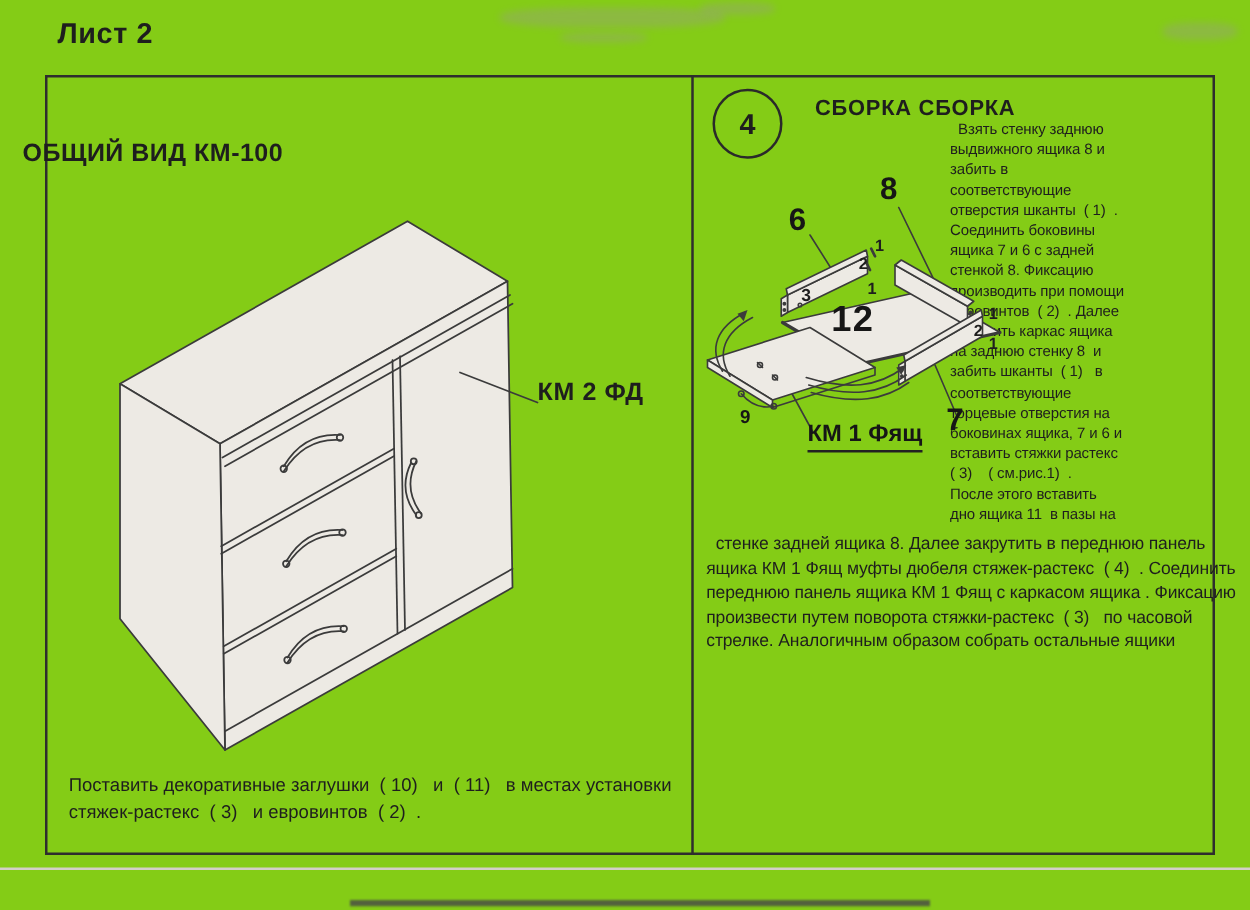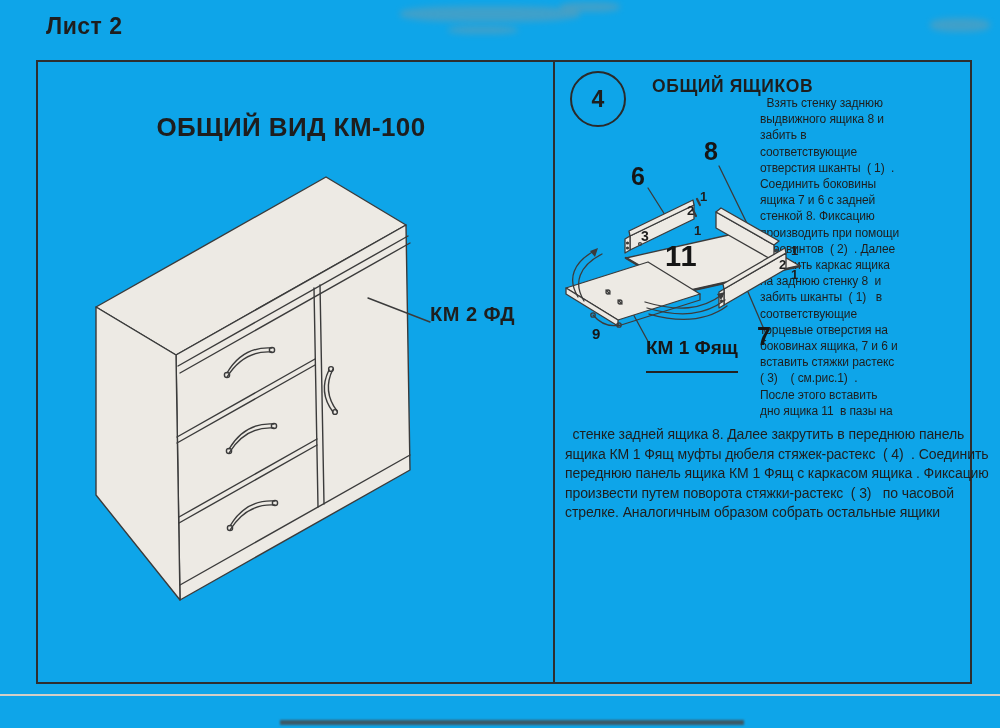--- a/index.html
+++ b/index.html
@@ -1,45 +1,45 @@
 <!DOCTYPE html>
 <html><head>
 <meta charset="utf-8">
 <style>
   html,body{margin:0;padding:0;}
   body{font-family:"Liberation Sans", sans-serif; background:#dcd8d1;}
-  #sheet{position:relative;width:1000px;height:728px;background:#0ea5e9;overflow:hidden;color:#1e1e1e;}
+  #sheet{position:relative;width:1000px;height:728px;background:#84cc16;overflow:hidden;color:#1e1e1e;}
   .abs{position:absolute;}
   .pre{white-space:pre;}
   
   #sheet-label{left:46px;top:13px;font-size:23px;font-weight:bold;letter-spacing:0.5px;}
   #model-box{left:807px;top:6px;width:167px;height:55px;border:2px solid #2e2e2e;display:flex;align-items:center;justify-content:center;}
   #model-box span{font-size:24px;font-weight:bold;letter-spacing:0.5px;}
   
   #main-box{left:36px;top:60px;width:936px;height:624px;border:2px solid #2e2e2e;box-sizing:border-box;}
   #panel-divider{left:553px;top:60px;width:2px;height:624px;background:#2e2e2e;}
   
   #intro-text{left:46px;top:63px;width:508px;font-size:16.2px;line-height:24px;letter-spacing:-0.1px;}
-  #left-title{left:32px;top:112px;width:518px;text-align:center;font-size:26px;font-weight:bold;letter-spacing:0.4px;}
+  #left-title{left:18px;top:112px;width:518px;text-align:left;font-size:20px;font-weight:bold;letter-spacing:0.4px;}
   #door-label{left:430px;top:303px;font-size:20px;font-weight:bold;letter-spacing:0.5px;}
   #left-footer{left:55px;top:619px;font-size:14.8px;line-height:21px;}
   
   #step-circle{left:570px;top:71px;width:52px;height:52px;border:2px solid #2a2a2a;border-radius:50%;display:flex;align-items:center;justify-content:center;}
   #step-circle span{font-size:23px;font-weight:bold;}
   #right-title{left:652px;top:76px;font-size:17.5px;font-weight:bold;letter-spacing:0.6px;}
   #right-column{left:760px;top:95px;width:176px;font-size:12px;line-height:16.2px;letter-spacing:-0.1px;}
   #right-bottom{left:565px;top:425px;width:414px;font-size:14px;line-height:19.6px;letter-spacing:-0.1px;}
   
   .part-label{font-weight:bold;color:#161616;}
   #lbl-6{left:631px;top:162px;font-size:25px;}
   #lbl-8{left:704px;top:137px;font-size:25px;}
   #lbl-11{left:665px;top:240px;font-size:29px;letter-spacing:1px;}
   #lbl-7{left:757px;top:322px;font-size:25px;}
   #lbl-9{left:592px;top:325px;font-size:15px;}
-  #lbl-front{left:646px;top:337px;font-size:19px;border-bottom:2px solid #222;padding-bottom:12px;}
+  #lbl-front{left:646px;top:337px;font-size:19px;border-bottom:2px solid #222;padding-bottom:1px;}
   .fastener{font-size:13px;font-weight:bold;}
   #fl-0{left:700px;top:189px;} #fl-1{left:687px;top:203px;} #fl-2{left:694px;top:223px;}
   #hole-3{left:641px;top:228px;font-size:14px;font-weight:bold;}
   #fr-0{left:791px;top:243px;} #fr-1{left:779px;top:257px;} #fr-2{left:791px;top:267px;}
   
   .smudge{position:absolute;background:#9b9891;opacity:.35;filter:blur(3px);border-radius:40%;}
   #scanline{left:0;top:694px;width:1000px;height:2px;background:#d3cfc7;}
   #bottom-streak{left:280px;top:720px;width:464px;height:5px;background:#474747;opacity:.8;filter:blur(1px);}
   svg{position:absolute;}
 </style>
@@ -99,25 +99,27 @@
         <path d="M329,370 Q318,392 333,412"></path>
           <path d="M333,369 Q322,391 337,411"></path>
         <circle cx="331" cy="369" r="2.4"></circle>
           <circle cx="335" cy="412" r="2.4"></circle>
       </g>
       <path d="M430,322 L368,298"></path>
     </g>
   </svg>
   <div id="door-label" class="abs">КМ 2 ФД</div>
 
+  <div id="left-footer" class="abs pre">Поставить декоративные заглушки  ( 10)   и  ( 11)   в местах установки
+стяжек-растекс  ( 3)   и евровинтов  ( 2)  .</div>
 
   <div id="step-circle" class="abs">
     <span>4</span>
   </div>
-  <div id="right-title" class="abs">ОБЩИЙ ЯЩИКОВ</div>
+  <div id="right-title" class="abs">СБОРКА СБОРКА</div>
   <div id="right-column" class="abs pre">  Взять стенку заднюю
 выдвижного ящика 8 и
 забить в
 соответствующие
 отверстия шканты  ( 1)  .
 Соединить боковины
 ящика 7 и 6 с задней
 стенкой 8. Фиксацию
 производить при помощи
 евровинтов  ( 2)  . Далее
@@ -192,21 +194,21 @@
         <path d="M578,297 C567,279 573,262 596,250"></path>
         <path d="M584,301 C573,283 579,266 602,254"></path>
         <polygon points="598,248 590,251 595,257" fill="#3b3b3b" stroke="none"></polygon>
         <polygon points="725,292 717,294 721,300" fill="#3b3b3b" stroke="none"></polygon>
       </g>
     </g>
   </svg>
 
   <div id="lbl-6" class="abs part-label">6</div>
   <div id="lbl-8" class="abs part-label">8</div>
-  <div id="lbl-11" class="abs part-label">11</div>
+  <div id="lbl-11" class="abs part-label">12</div>
   <div id="lbl-7" class="abs part-label">7</div>
   <div id="lbl-9" class="abs part-label">9</div>
   <div id="lbl-front" class="abs part-label">КМ 1 Фящ</div>
   <div id="fl-0" class="abs fastener">1</div>
   <div id="fl-1" class="abs fastener">2</div>
   <div id="fl-2" class="abs fastener">1</div>
   <div id="hole-3" class="abs">3</div>
   <div id="fr-0" class="abs fastener">1</div>
   <div id="fr-1" class="abs fastener">2</div>
   <div id="fr-2" class="abs fastener">1</div>

